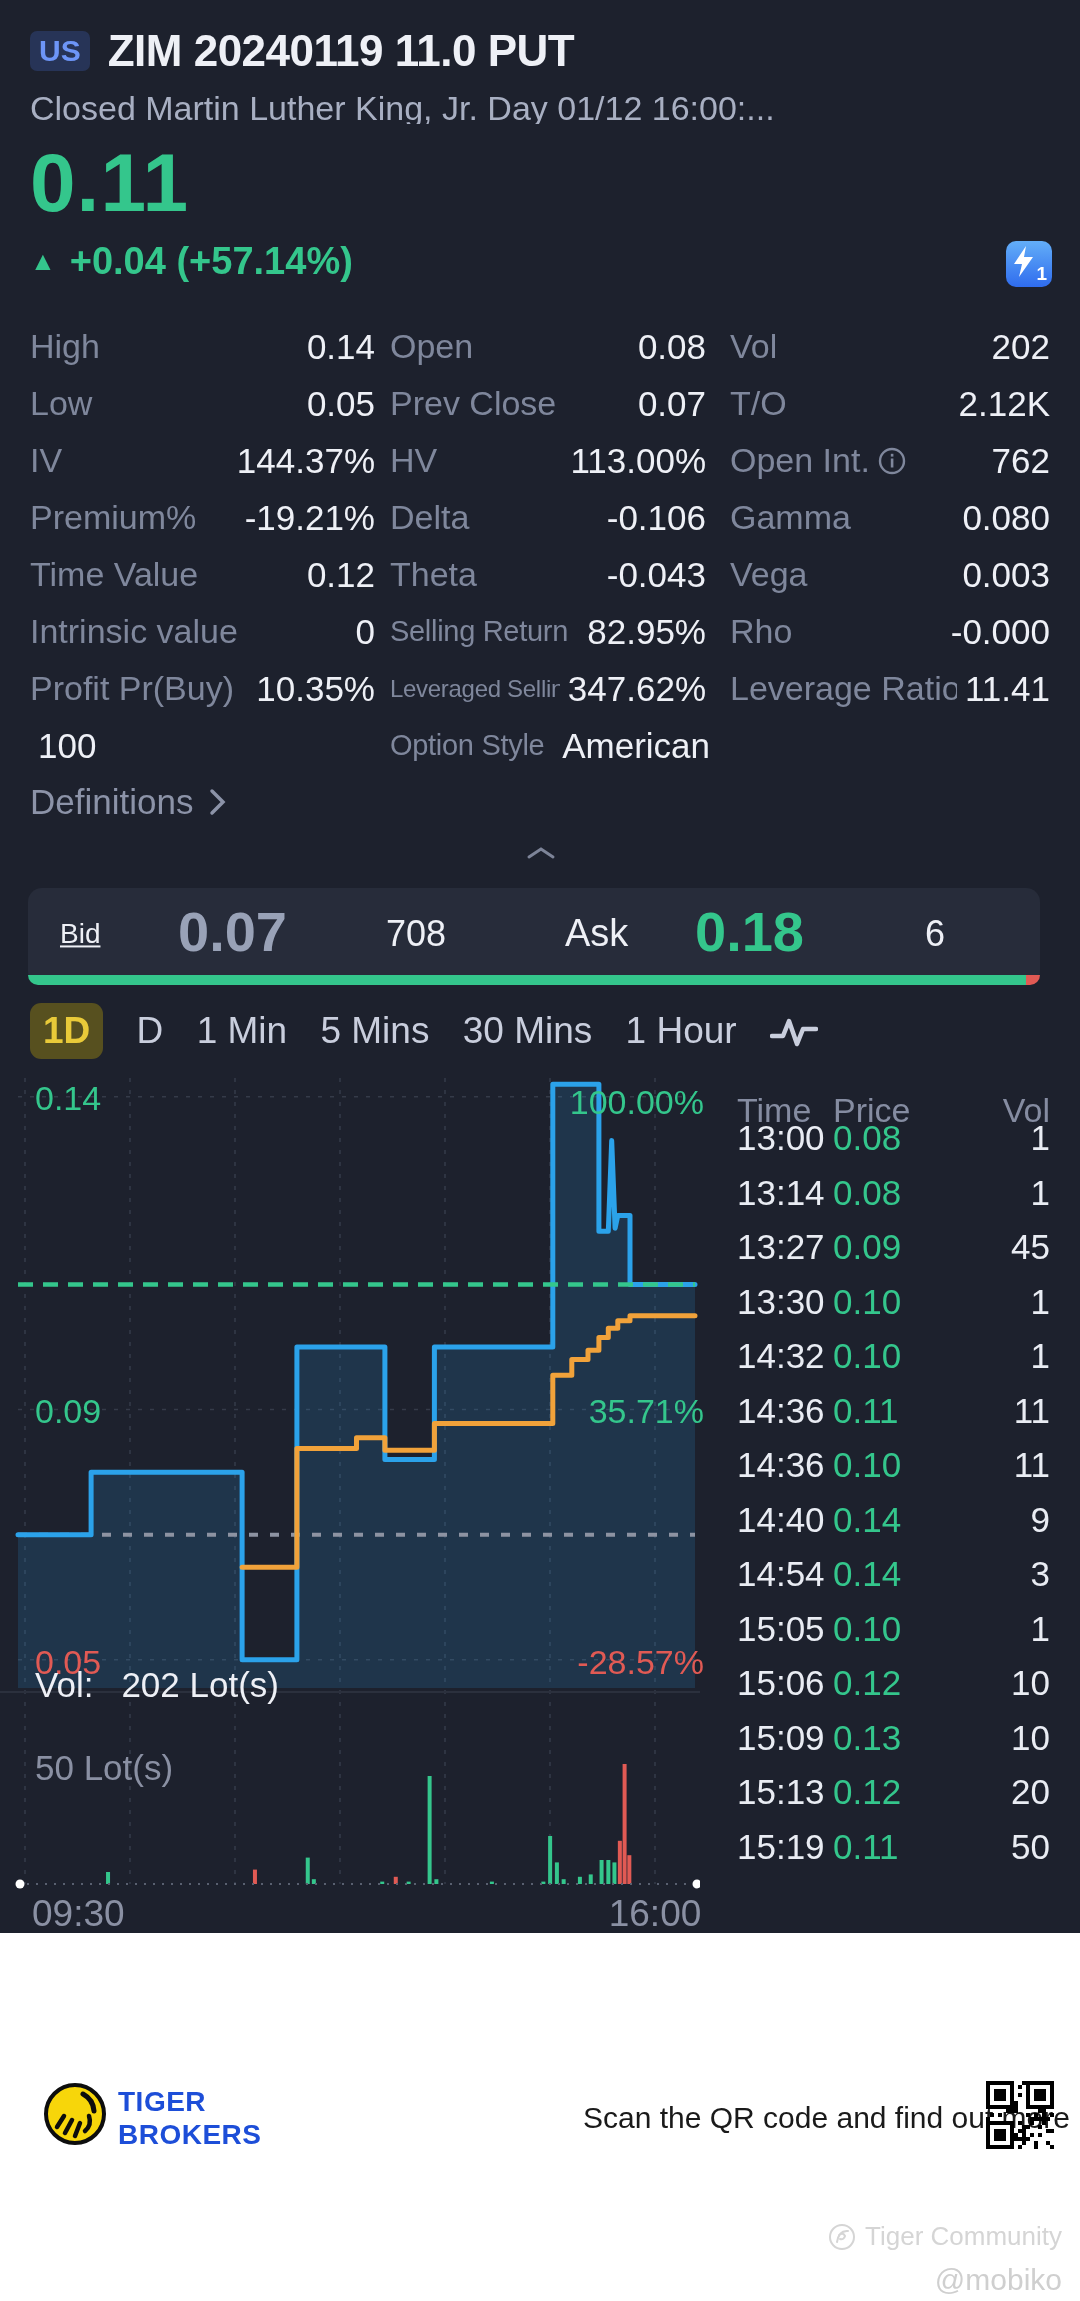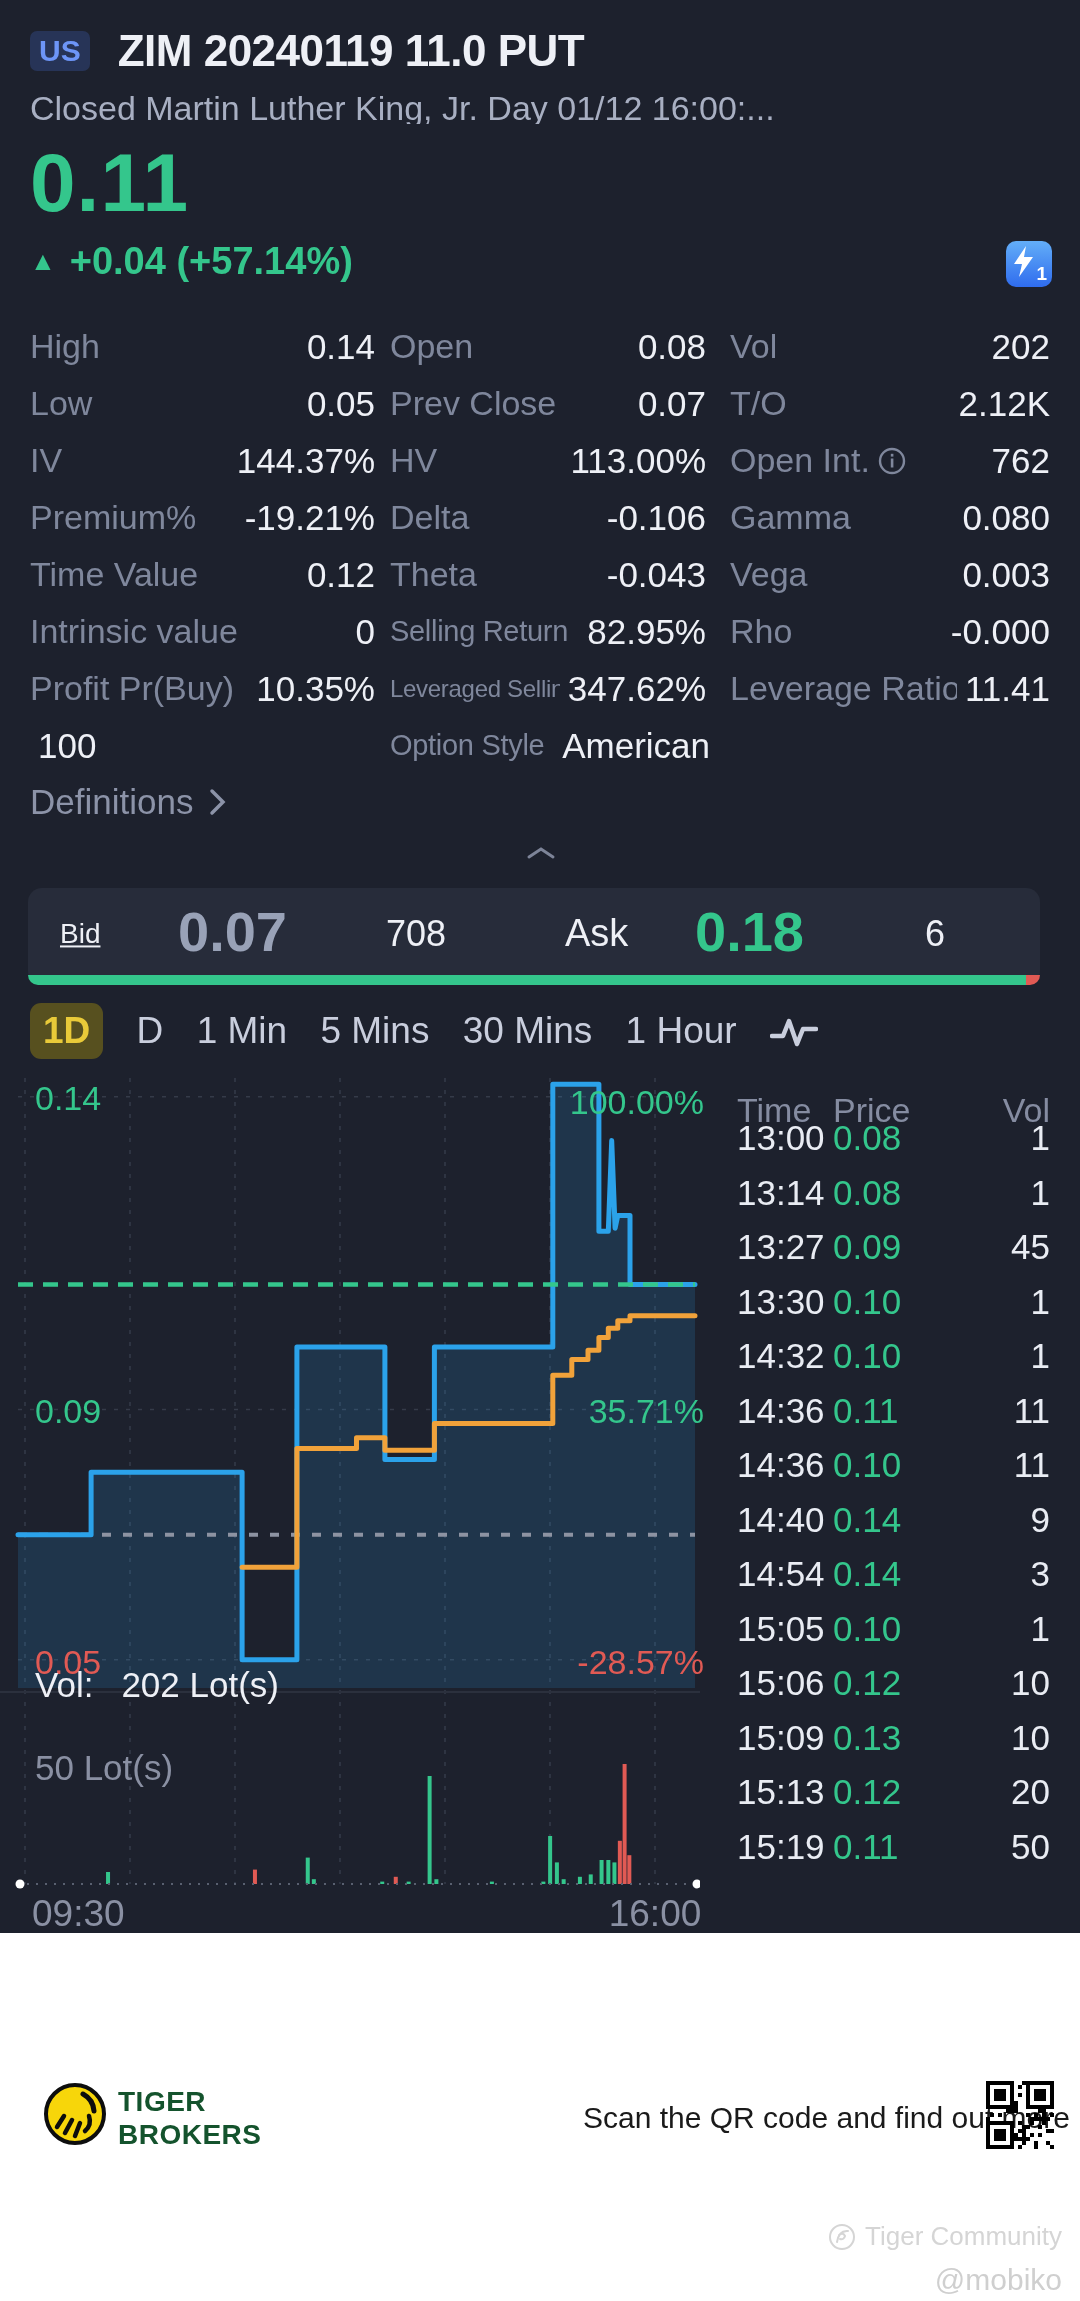--- a/index.html
+++ b/index.html
@@ -1,20 +1,20 @@
 <!DOCTYPE html>
 <html><head>
 <meta charset="utf-8">
 <style>
   html,body{margin:0;padding:0;background:#10131b;}
   body{font-family:"Liberation Sans","DejaVu Sans",sans-serif;}
   #app{position:relative;width:1080px;height:2301px;background:#1d212d;overflow:hidden;}
 
   
-  .hdr{position:absolute;left:30px;top:26px;display:flex;align-items:center;gap:10px;}
+  .hdr{position:absolute;left:30px;top:26px;display:flex;align-items:center;}
   .us-badge{display:inline-block;background:#273457;color:#6d95f7;font-size:30px;font-weight:700;
             padding:3px 9px;border-radius:7px;margin-right:18px;}
   .title{color:#eef0f6;font-size:44px;font-weight:700;letter-spacing:-0.5px;}
   .subtitle{position:absolute;left:30px;top:86px;width:1020px;height:38px;overflow:hidden;
             color:#a8afc2;font-size:34px;line-height:44px;white-space:nowrap;}
 
   
   .last{position:absolute;left:30px;top:136px;color:#34c68c;font-size:82px;font-weight:700;letter-spacing:1px;}
   .chg{position:absolute;left:30px;top:240px;color:#34c68c;font-size:38px;font-weight:600;display:flex;align-items:center;}
   .chg .tri{font-size:26px;margin-right:14px;}
@@ -79,21 +79,21 @@
   .thead .h-vol{position:absolute;right:30px;}
   #trows{position:absolute;left:0;top:36px;width:380px;}
   .trow{position:relative;height:54.5px;display:flex;align-items:center;font-size:35px;}
   .t-time{position:absolute;left:37px;color:#e9ecf3;}
   .t-price{position:absolute;left:133px;color:#34c68c;}
   .t-vol{position:absolute;right:30px;color:#e9ecf3;}
 
   
   .footer{position:absolute;left:0;top:1933px;width:1080px;height:368px;background:#ffffff;}
   .tiger-logo{position:absolute;left:42px;top:148px;}
-  .brand{position:absolute;left:118px;top:152px;color:#14532d;font-size:28px;font-weight:700;line-height:33px;letter-spacing:0.5px;}
+  .brand{position:absolute;left:118px;top:152px;color:#1d4ed8;font-size:28px;font-weight:700;line-height:33px;letter-spacing:0.5px;}
   .scan{position:absolute;left:583px;top:168px;color:#1a1a1a;font-size:30px;}
   .qr{position:absolute;left:986px;top:148px;}
   .wm1{position:absolute;right:18px;top:288px;display:flex;align-items:center;color:#d5d5d5;font-size:26px;}
   .wm1 svg{margin-right:8px;}
   .wm2{position:absolute;right:18px;top:330px;color:#cfcfcf;font-size:30px;}
 </style>
 </head>
 <body>
 
 <div id="app">

